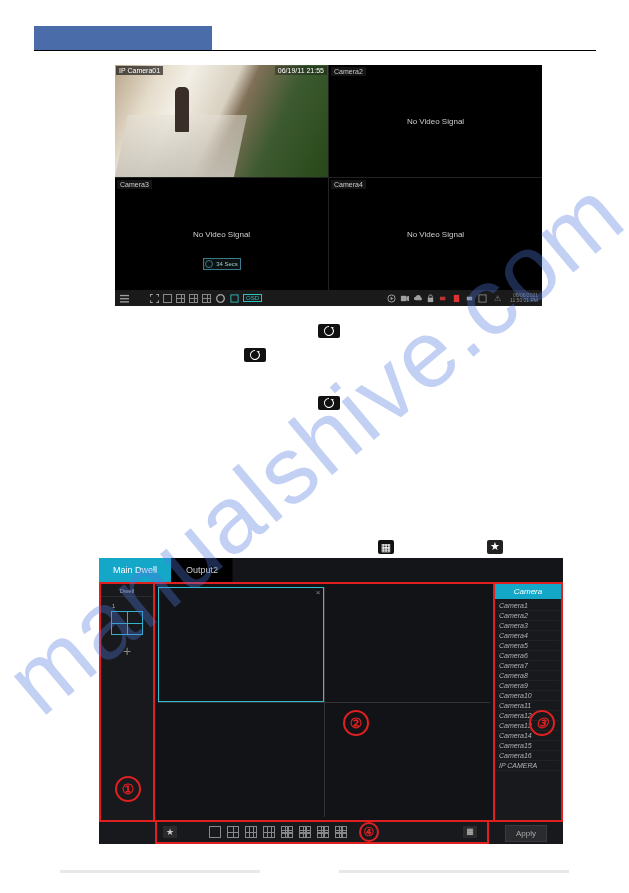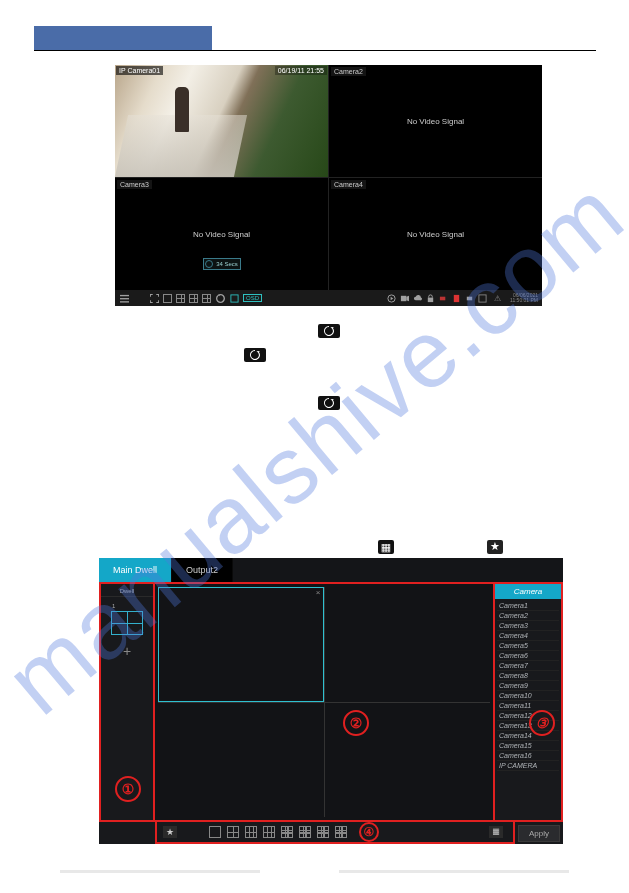--- a/index.html
+++ b/index.html
@@ -356,21 +356,21 @@
     border: 2px solid #e02020;
     border-top: none;
     height: 100%;
     display: flex;
     align-items: center;
     padding: 0 6px;
     gap: 6px;
     position: relative;
   }
   .bottom-right {
-    width: 48px;
+    width: 74px;
     display: flex;
     justify-content: center;
     align-items: center;
   }
   .apply-btn {
     background: #2a2b2e;
     color: #aaa;
     font-size: 8px;
     padding: 3px 10px;
     border: 1px solid #3a3a3a;

